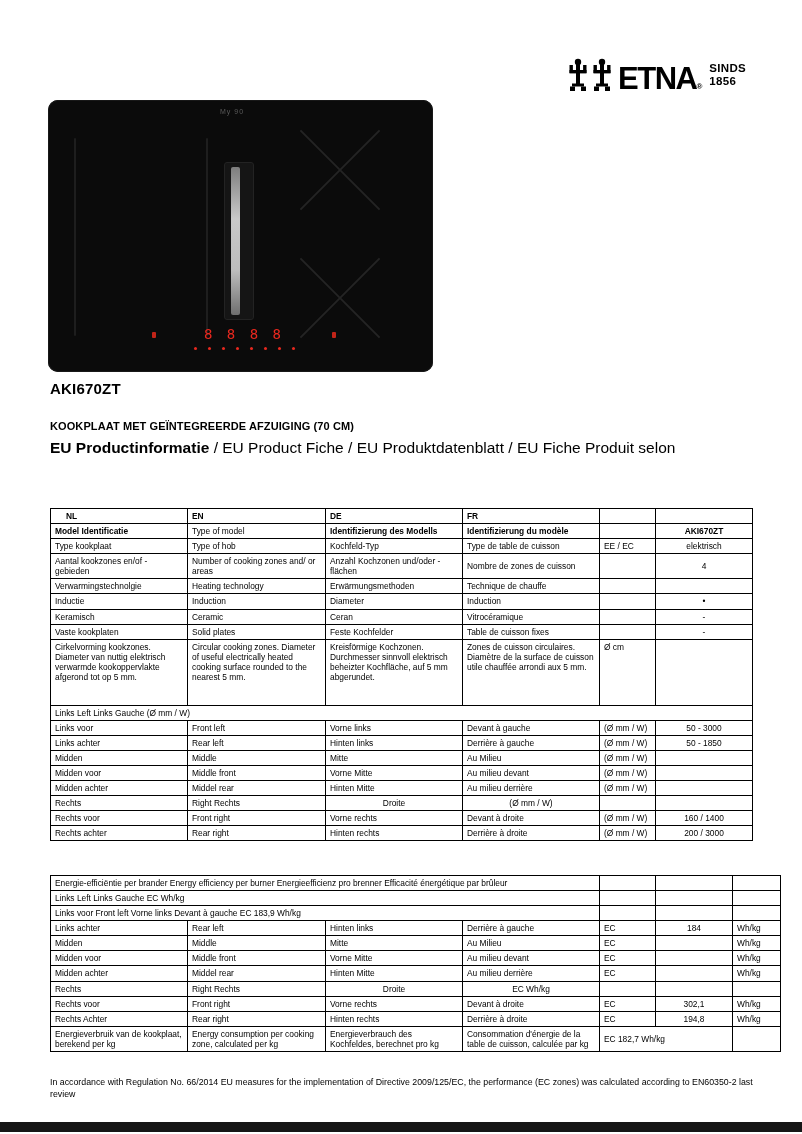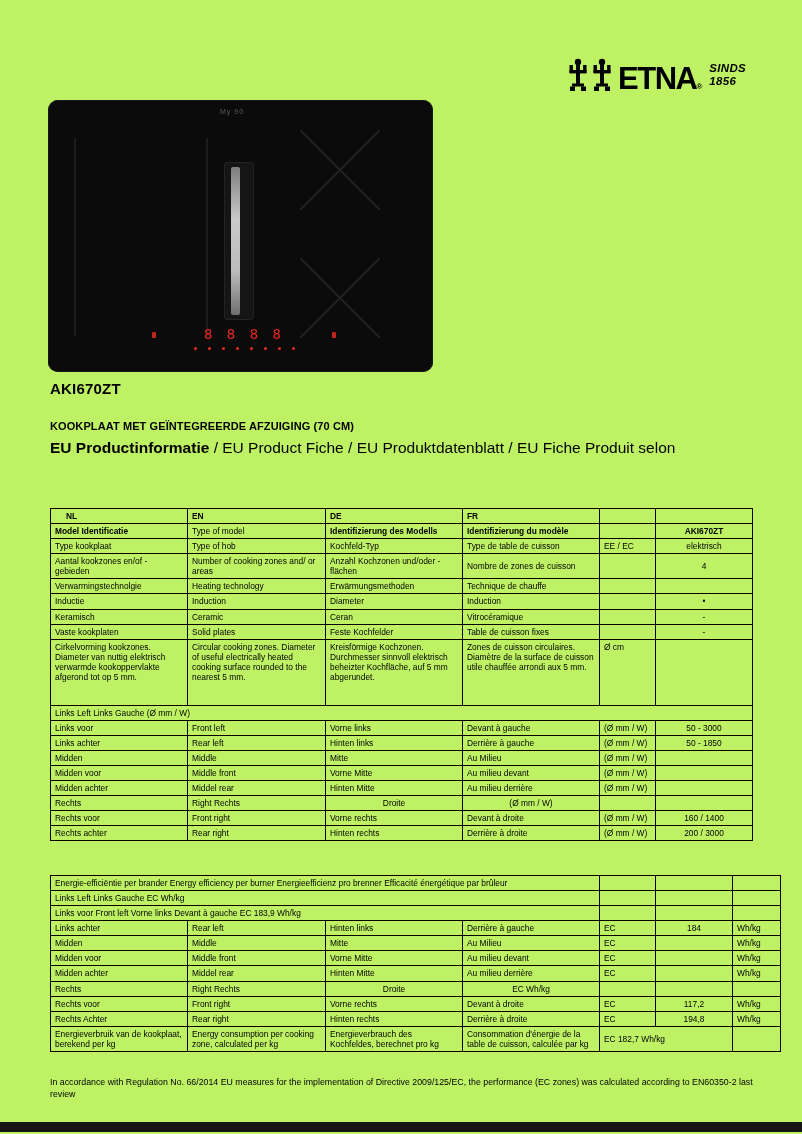--- a/index.html
+++ b/index.html
@@ -1,29 +1,29 @@
 <!DOCTYPE html>
 <html><head>
 <meta charset="utf-8">
 <style>
   * { box-sizing: border-box; margin: 0; padding: 0; }
   html,body { background:#e8e8e8; }
   .page {
     position: relative; width: 802px; height: 1134px; margin: 0 auto;
-    background: #bef264; font-family: "Liberation Sans", sans-serif; color:#000;
+    background: #ffffff; font-family: "Liberation Sans", sans-serif; color:#000;
     overflow: hidden;
   }
 
   
   .logo { position:absolute; top:58px; right:56px; display:flex; align-items:flex-start; gap:7px; }
   .logo-mark { display:flex; align-items:flex-end; }
   .logo-icons { margin-right:2px; margin-bottom:1px; }
   .brand-word { font-size:31px; font-weight:bold; letter-spacing:-1.5px; line-height:0.9; }
   .brand-reg { font-size:8px; vertical-align:top; position:relative; top:-2px; font-weight:bold; }
-  .tagline { font-size:11.5px; font-weight:bold; line-height:1.15; padding-top:4px; letter-spacing:0.3px;font-style:italic; }
+  .tagline { font-size:11.5px; font-weight:bold; line-height:1.15; padding-top:4px; letter-spacing:0.3px; }
 
   
   .hob { position:absolute; left:48px; top:100px; width:385px; height:272px;
          background:#0b0b0b; border-radius:10px; overflow:hidden;
          box-shadow: inset 0 0 0 1px #181818; }
   .hob-label { position:absolute; left:172px; top:8px; color:#5a5a5a; font-size:7px; letter-spacing:1px; }
   .zone-line { position:absolute; width:2px; background:#1e1e1e; border-radius:2px; }
   .zl-1 { left:26px; top:38px; height:198px; }
   .zl-2 { left:158px; top:38px; height:198px; }
   .grille { position:absolute; left:176px; top:62px; width:30px; height:158px;
@@ -355,21 +355,21 @@
           <td></td>
           <td></td>
           <td></td>
         </tr>
         <tr>
           <td>Rechts voor</td>
           <td>Front right</td>
           <td>Vorne rechts</td>
           <td>Devant à droite</td>
           <td>EC</td>
-          <td style="text-align: center;">117,2</td>
+          <td style="text-align: center;">302,1</td>
           <td>Wh/kg</td>
         </tr>
         <tr>
           <td>Rechts Achter</td>
           <td>Rear right</td>
           <td>Hinten rechts</td>
           <td>Derrière à droite</td>
           <td>EC</td>
           <td style="text-align: center;">194,8</td>
           <td>Wh/kg</td>

